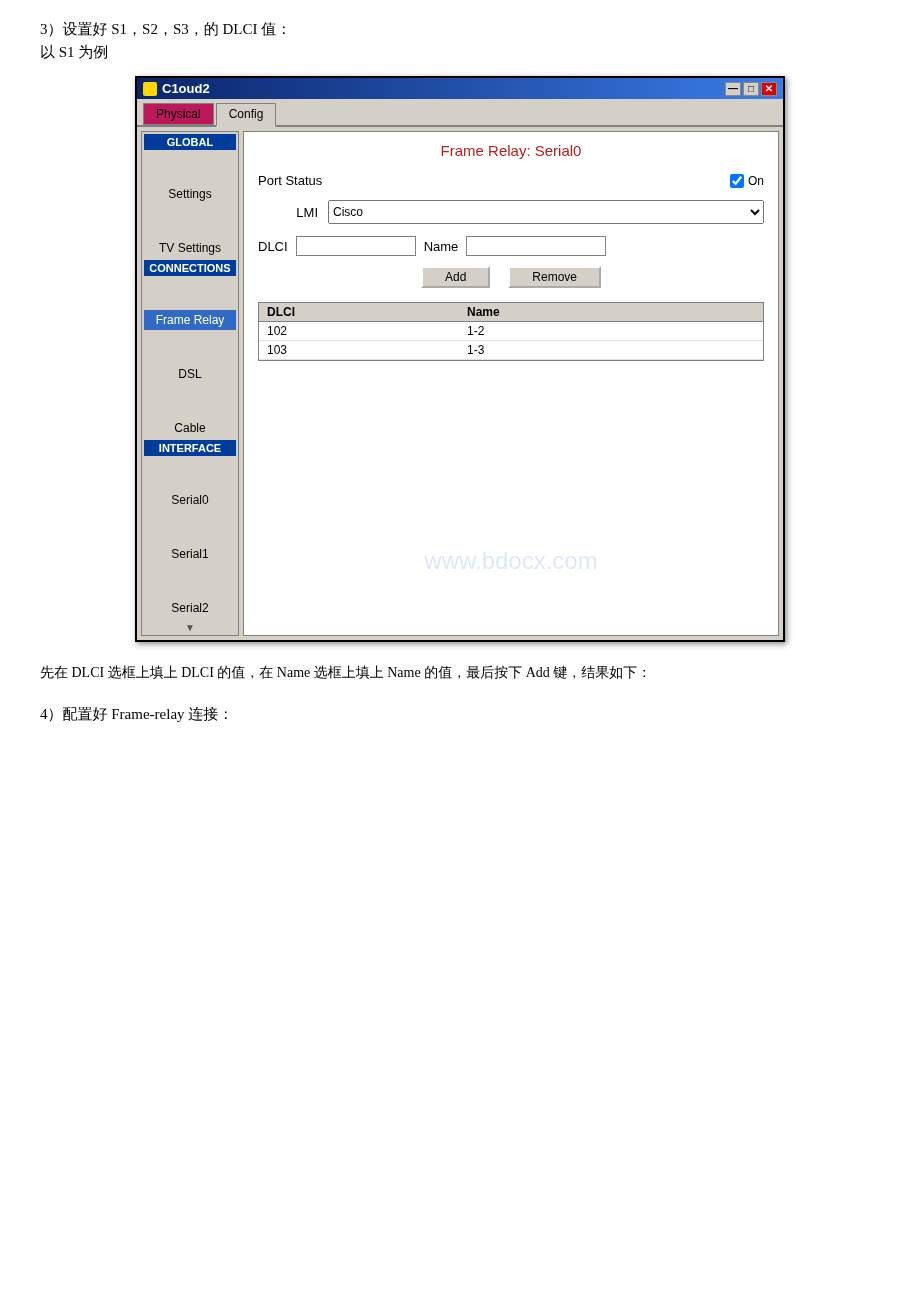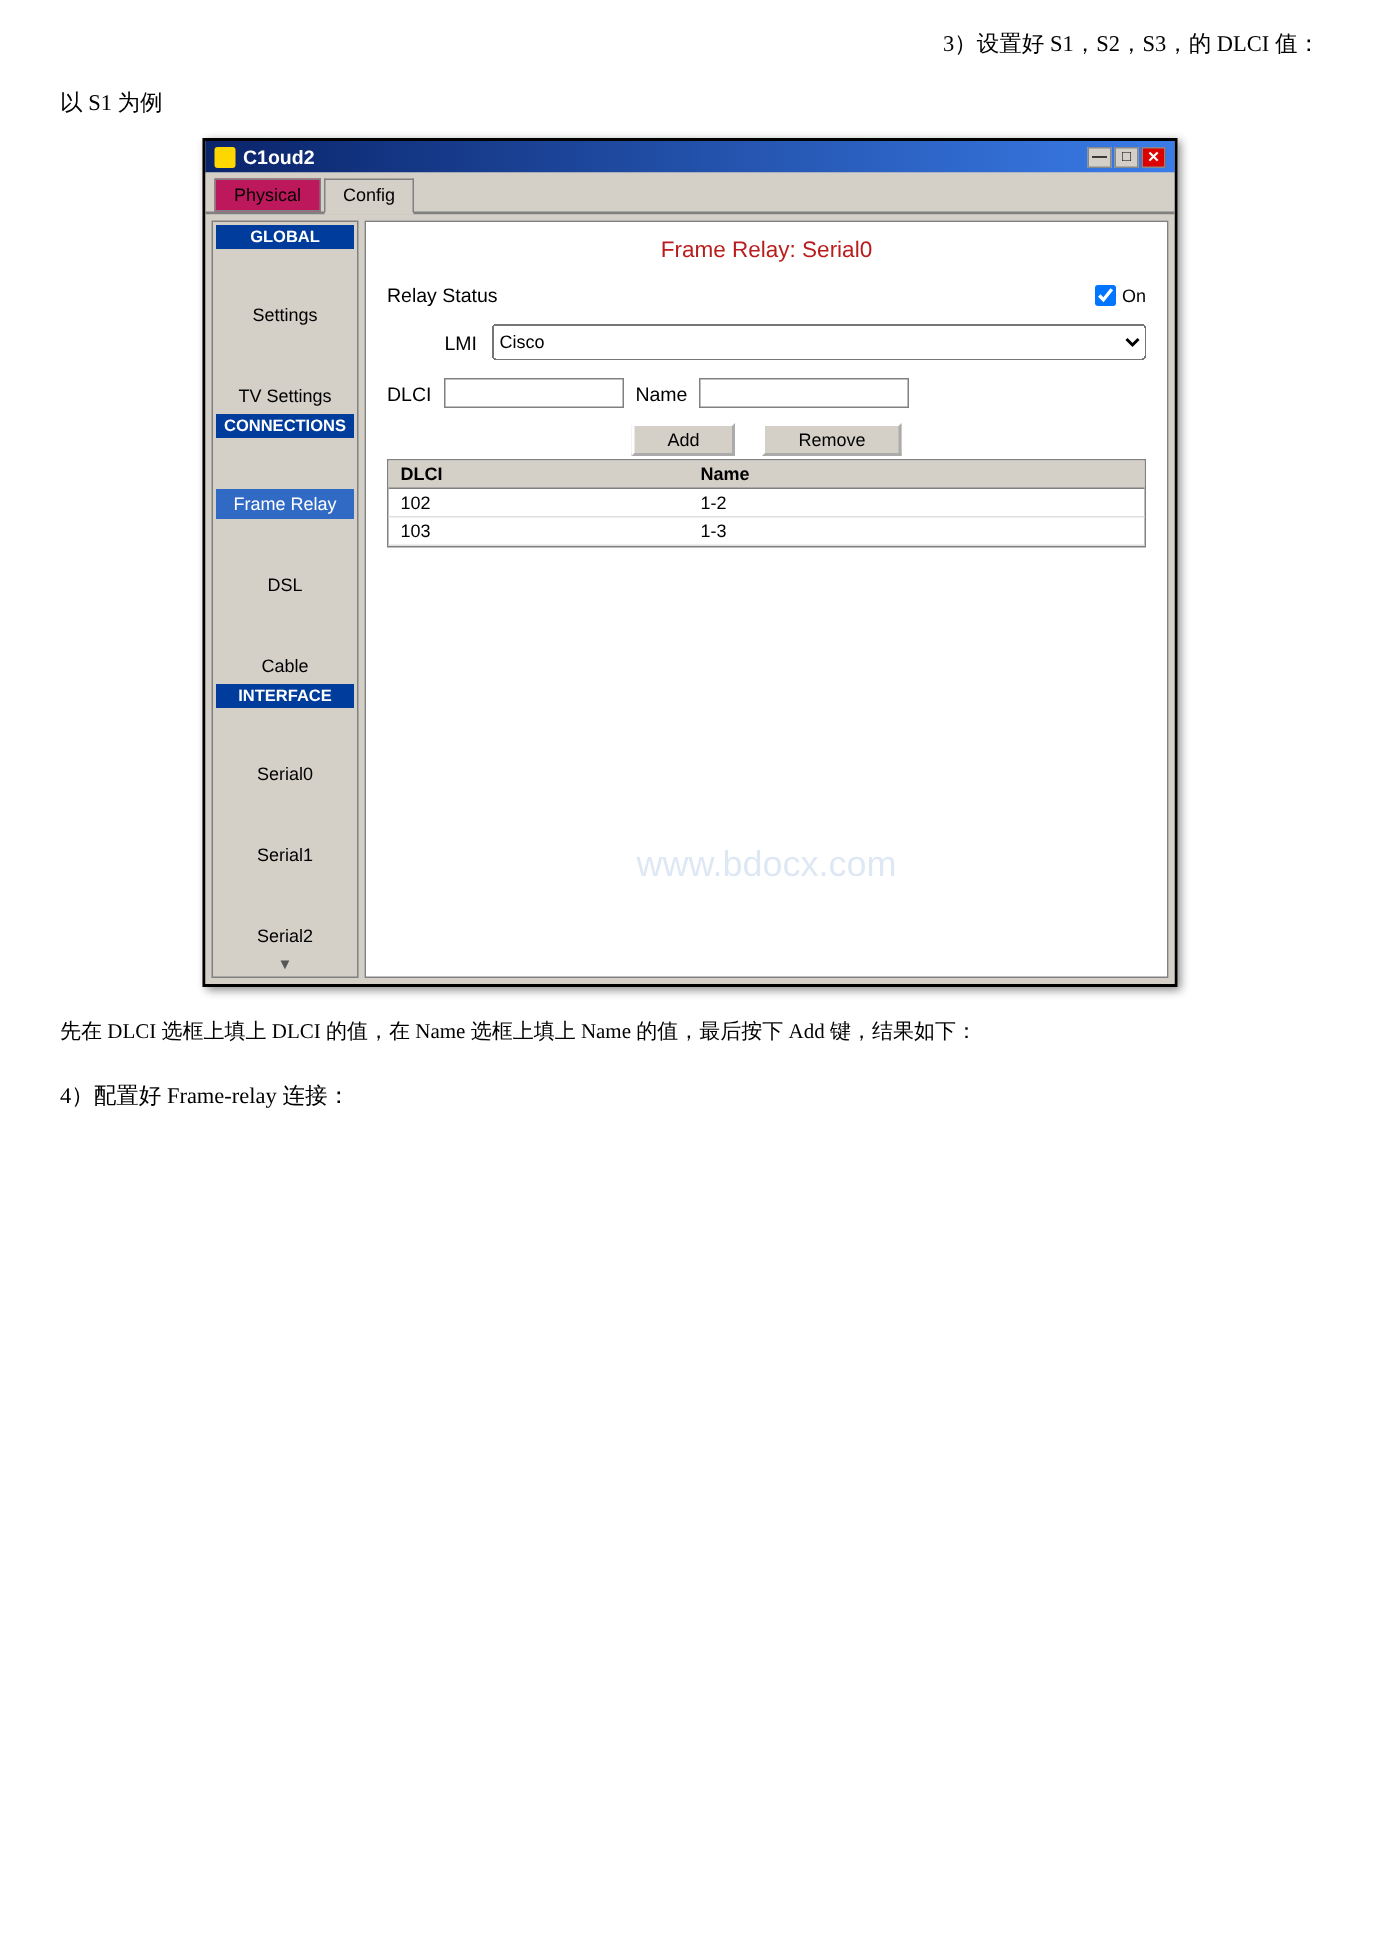--- a/index.html
+++ b/index.html
@@ -4,23 +4,22 @@
   <style>
     * { margin: 0; padding: 0; box-sizing: border-box; }
     body {
       background: #ffffff;
       font-family: SimSun, "宋体", serif;
       font-size: 14px;
       color: #000;
       padding: 20px 40px;
     }
     .page-text {
-      margin-bottom: 20px;
+      margin-bottom: 4px;
       font-size: 15px;
-      text-align: right;
     }
     .page-text2 {
       margin-bottom: 14px;
       font-size: 15px;
     }
     .window-wrapper {
       margin: 10px 0 18px 0;
       display: flex;
       justify-content: center;
     }
@@ -204,21 +203,21 @@
     .name-input {
       width: 140px;
       height: 20px;
       font-size: 12px;
       border: 1px solid #808080;
     }
     .btn-row {
       display: flex;
       justify-content: center;
       gap: 18px;
-      margin-bottom: 2px;
+      margin-bottom: 14px;
     }
     .win-btn {
       padding: 2px 22px;
       font-size: 12px;
       font-family: Arial;
       background: #d4d0c8;
       border: 2px outset #ffffff;
       cursor: pointer;
     }
     .table-area {
@@ -325,21 +324,21 @@
         <div class="sidebar-item">Serial1</div>
         <div class="sidebar-item">Serial2</div>
         <div style="flex:1;"></div>
         <div class="sidebar-scroll-btn">▼</div>
       </div>
 
       <div class="content-area">
         <div class="content-title">Frame Relay: Serial0</div>
 
         <div class="port-status-row">
-          <span class="port-status-label">Relay Status</span>
+          <span class="port-status-label">Port Status</span>
           <div class="checkbox-area">
             <input type="checkbox" checked="" style="">
             <span>On</span>
           </div>
         </div>
 
         <div class="lmi-row">
           <span class="lmi-label">LMI</span>
           <select class="lmi-select">
             <option>Cisco</option>

